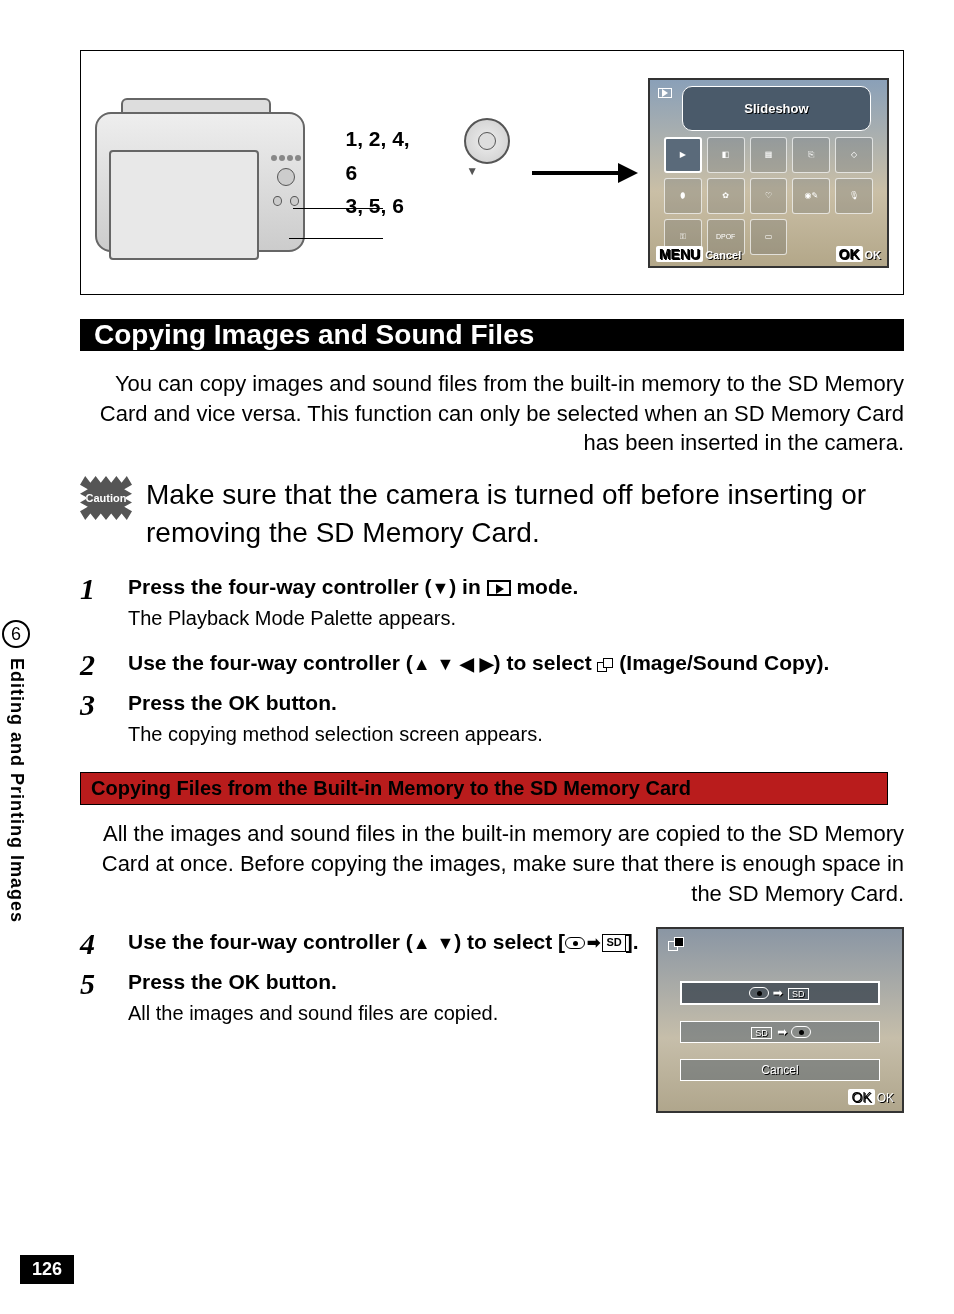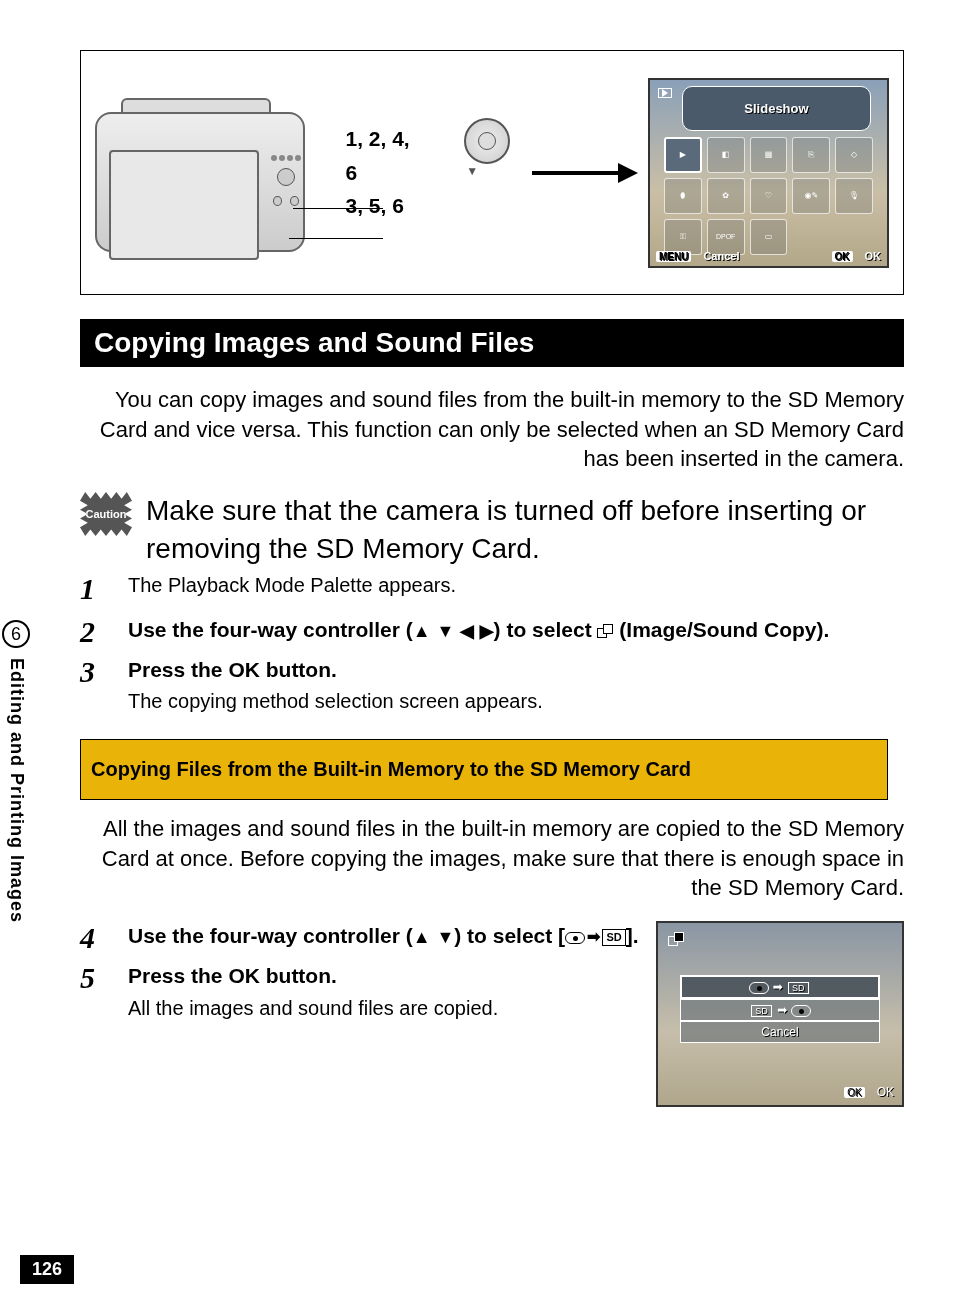--- a/index.html
+++ b/index.html
@@ -198,40 +198,40 @@
   }
   .lcd-cell.sel{background:#5a6a7a;border:2px solid #fff;}
   .lcd-footer {
     position:absolute;
     bottom:4px;left:6px;right:6px;
     display:flex;justify-content:space-between;
     font-size:11px;font-weight:bold;
     color:#fff;
     text-shadow:1px 1px 0 #000;
   }
-  .lcd-tag {background:#fff;color:#000;padding:0 3px;border-radius:2px;margin-right:12px;font-size:10px;}
+  .lcd-tag {background:#fff;color:#000;padding:0 3px;border-radius:2px;margin-right:2px;font-size:14px;}
 
   .section-title {
     background:#000;
     color:#fff;
     font-weight:bold;
     font-size:28px;
-    padding:8px 14px;
+    padding:0 14px;
     margin-bottom:18px;
   }
   .para {
     font-size:22px;
     line-height:1.35;
     margin-bottom:18px;
     text-align:right;
   }
   .caution-row {
     display:flex;
     gap:14px;
-    margin-bottom:4px;
+    margin-bottom:20px;
     align-items:flex-start;
   }
   .caution-badge {
     width:52px;height:44px;
     background:#555;
     color:#fff;
     font-size:11px;
     font-weight:bold;
     display:flex;align-items:center;justify-content:center;
     clip-path: polygon(10% 0%, 20% 15%, 30% 0%, 40% 15%, 50% 0%, 60% 15%, 70% 0%, 80% 15%, 90% 0%, 100% 20%, 85% 30%, 100% 40%, 85% 50%, 100% 60%, 85% 70%, 100% 80%, 90% 100%, 80% 85%, 70% 100%, 60% 85%, 50% 100%, 40% 85%, 30% 100%, 20% 85%, 10% 100%, 0% 80%, 15% 70%, 0% 60%, 15% 50%, 0% 40%, 15% 30%, 0% 20%);
@@ -254,25 +254,25 @@
     font-size:21px;
     line-height:1.4;
     margin-bottom:4px;
   }
   .step-desc {
     font-size:20px;
     line-height:1.35;
     margin-bottom:10px;
   }
   .sub-title {
-    background:#eab308;
+    background:#b91c1c;
     border:1px solid #000;
     font-weight:bold;
     font-size:20px;
-    padding:18px 10px;
+    padding:4px 10px;
     margin:14px 16px 14px 0;
   }
   .two-col {display:flex;gap:16px;}
   .two-col .left {flex:1;}
   .mini-screen {
     width:248px;height:186px;
     border:2px solid #333;
     background: linear-gradient(#8a96a4,#c6beaa 60%, #b0a68c);
     position:relative;
     flex-shrink:0;
@@ -280,21 +280,21 @@
   }
   .mini-copy{position:absolute;left:10px;top:8px;color:#fff;font-size:12px;text-shadow:1px 1px 0 #000;}
   .mini-list{margin-top:44px;}
   .mini-item{
     border:1px solid #fff;
     background:rgba(90,100,110,0.55);
     color:#fff;
     font-size:12px;
     text-align:center;
     padding:3px;
-    margin:0 14px;
+    margin:16px 14px;
     text-shadow:1px 1px 0 #000;
   }
   .mini-item.hl{border:2px solid #fff;background:rgba(60,70,80,0.8);}
   .mini-item .box{display:inline-block;border:1px solid #fff;padding:0 3px;font-size:9px;margin:0 2px;}
   .mini-ok{position:absolute;bottom:6px;right:8px;font-size:12px;color:#fff;text-shadow:1px 1px 0 #000;}
   .tri{font-size:18px;}
   .playback-box {display:inline-block;border:2px solid #000;width:24px;height:16px;vertical-align:middle;position:relative;}
   .playback-box:before{content:"";position:absolute;left:7px;top:2px;border-left:8px solid #000;border-top:5px solid transparent;border-bottom:5px solid transparent;}
   .ok-text{font-family: Arial; font-weight:bold;}
   .copy-icon{display:inline-block;width:16px;height:14px;position:relative;vertical-align:middle;}
@@ -385,20 +385,23 @@
 <div class="caution-row">
   <div class="caution-badge">Caution</div>
   <div class="caution-text">Make sure that the camera is turned off before inserting or removing the SD Memory Card.</div>
 </div>
 
 <div class="steps">
 
   <div class="step">
     <div class="step-num">1</div>
     <div class="step-body">
+      <div class="step-head">
+        <span>Press the four-way controller (</span><span class="tri">▼</span><span>) in </span><span class="playback-box"></span><span> mode.</span>
+      </div>
       <div class="step-desc">The Playback Mode Palette appears.</div>
     </div>
   </div>
 
   <div class="step">
     <div class="step-num">2</div>
     <div class="step-body">
       <div class="step-head">
         <span>Use the four-way controller (</span><span class="tri">▲</span> <span class="tri">▼</span> <span class="tri">◀</span> <span class="tri">▶</span><span>) to select </span><span class="copy-icon"></span><span> (Image/Sound Copy).</span>
       </div>

